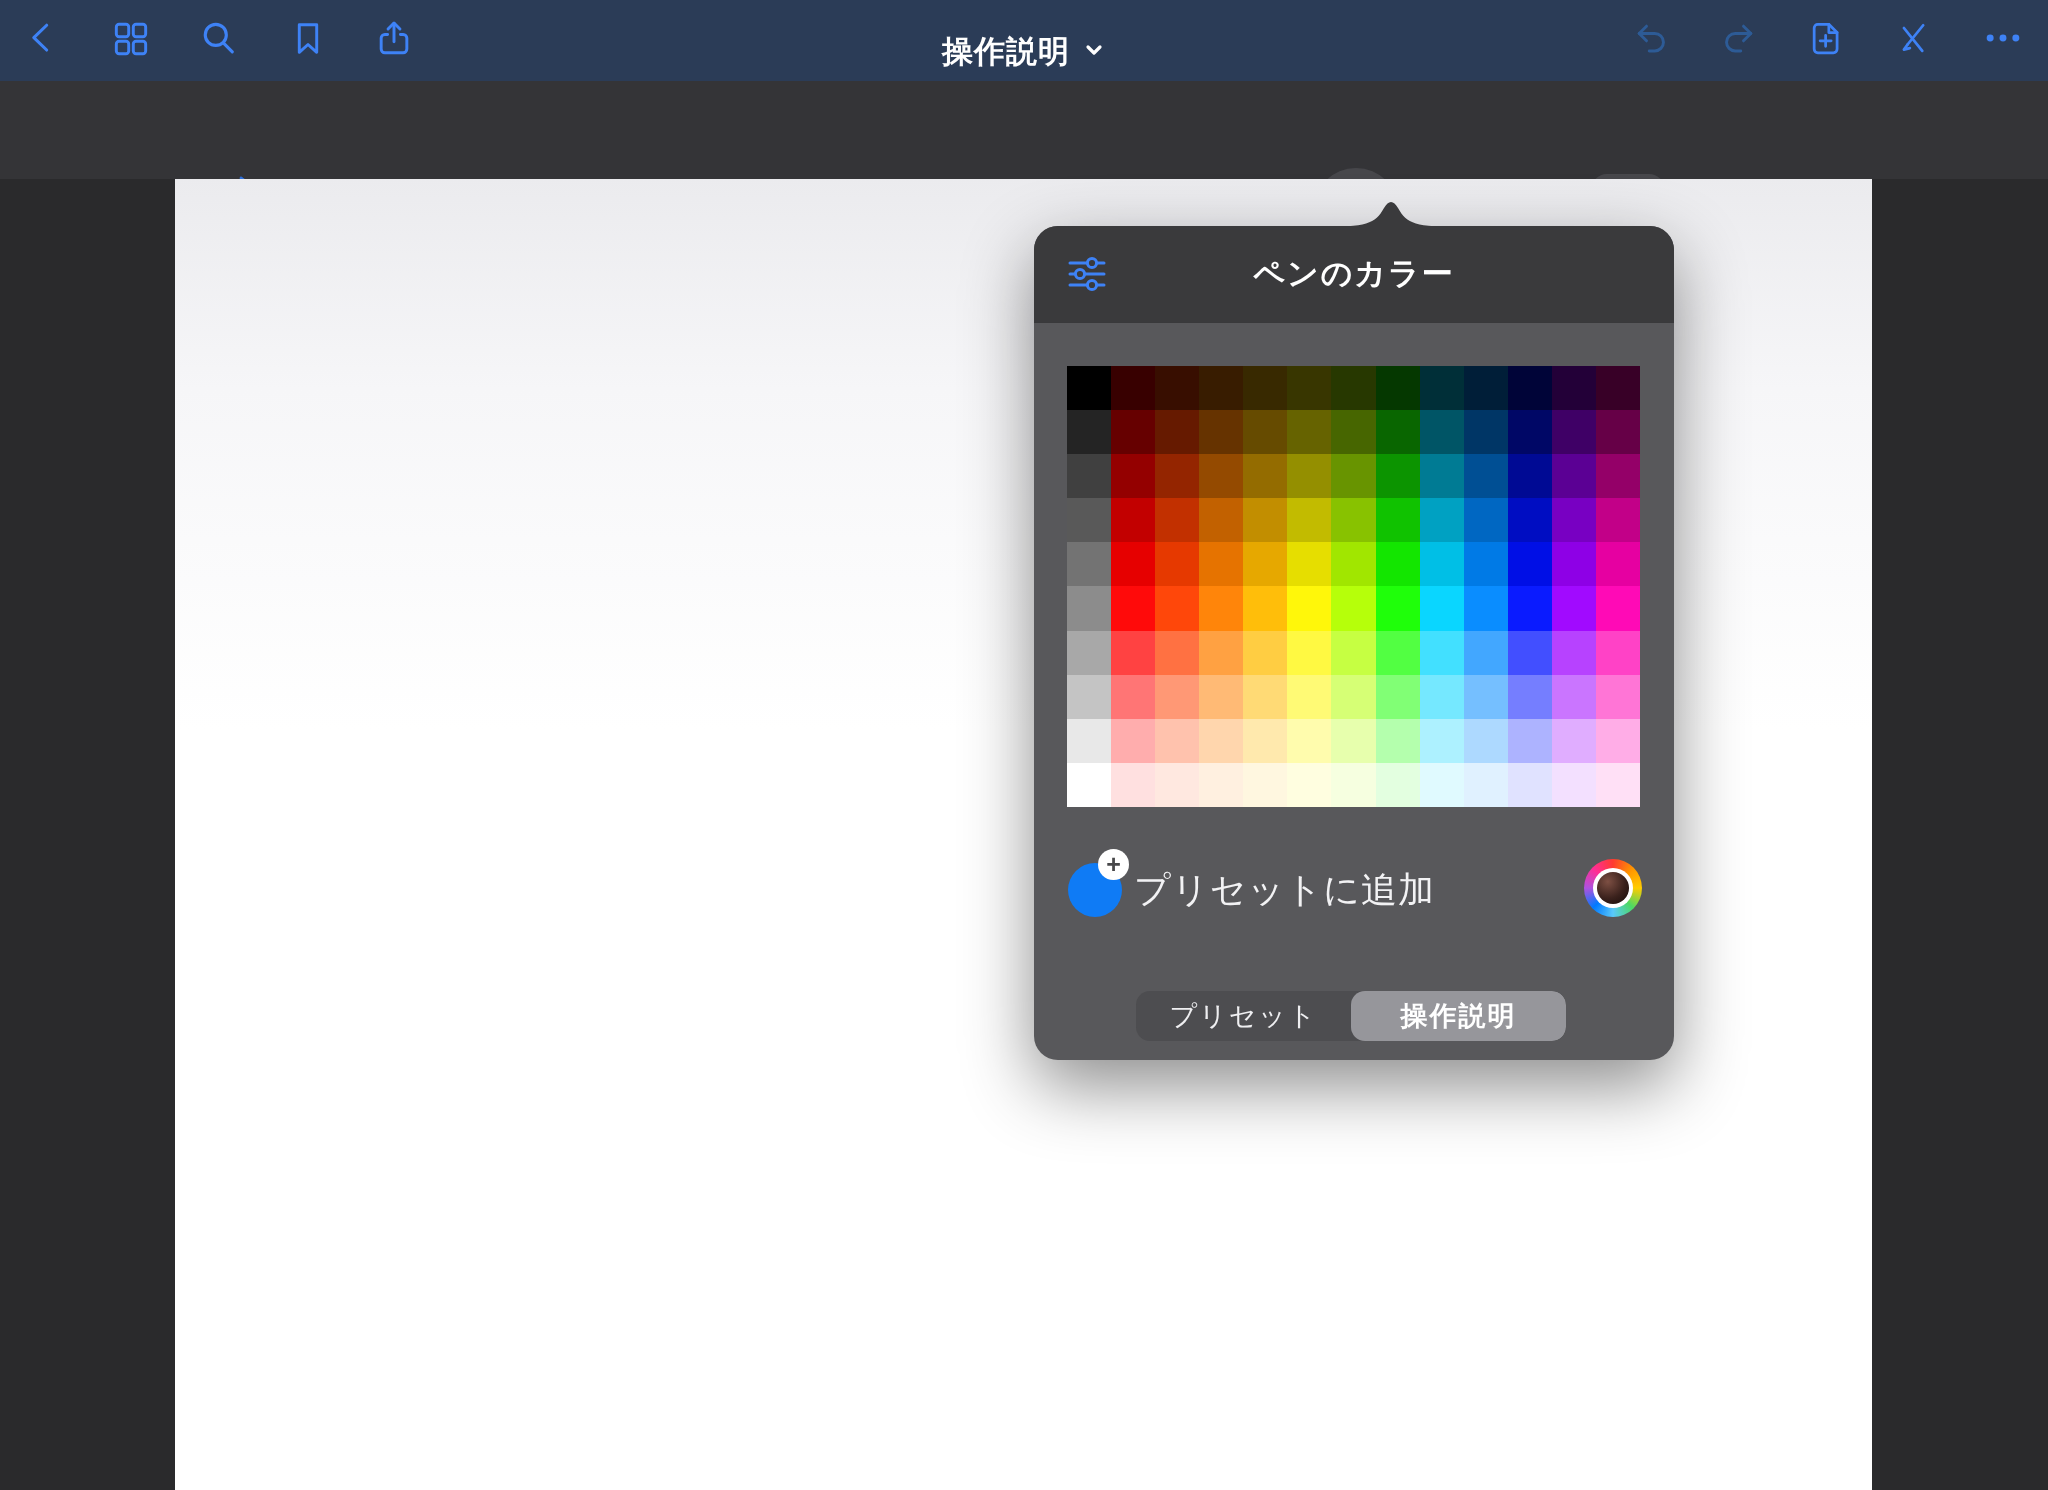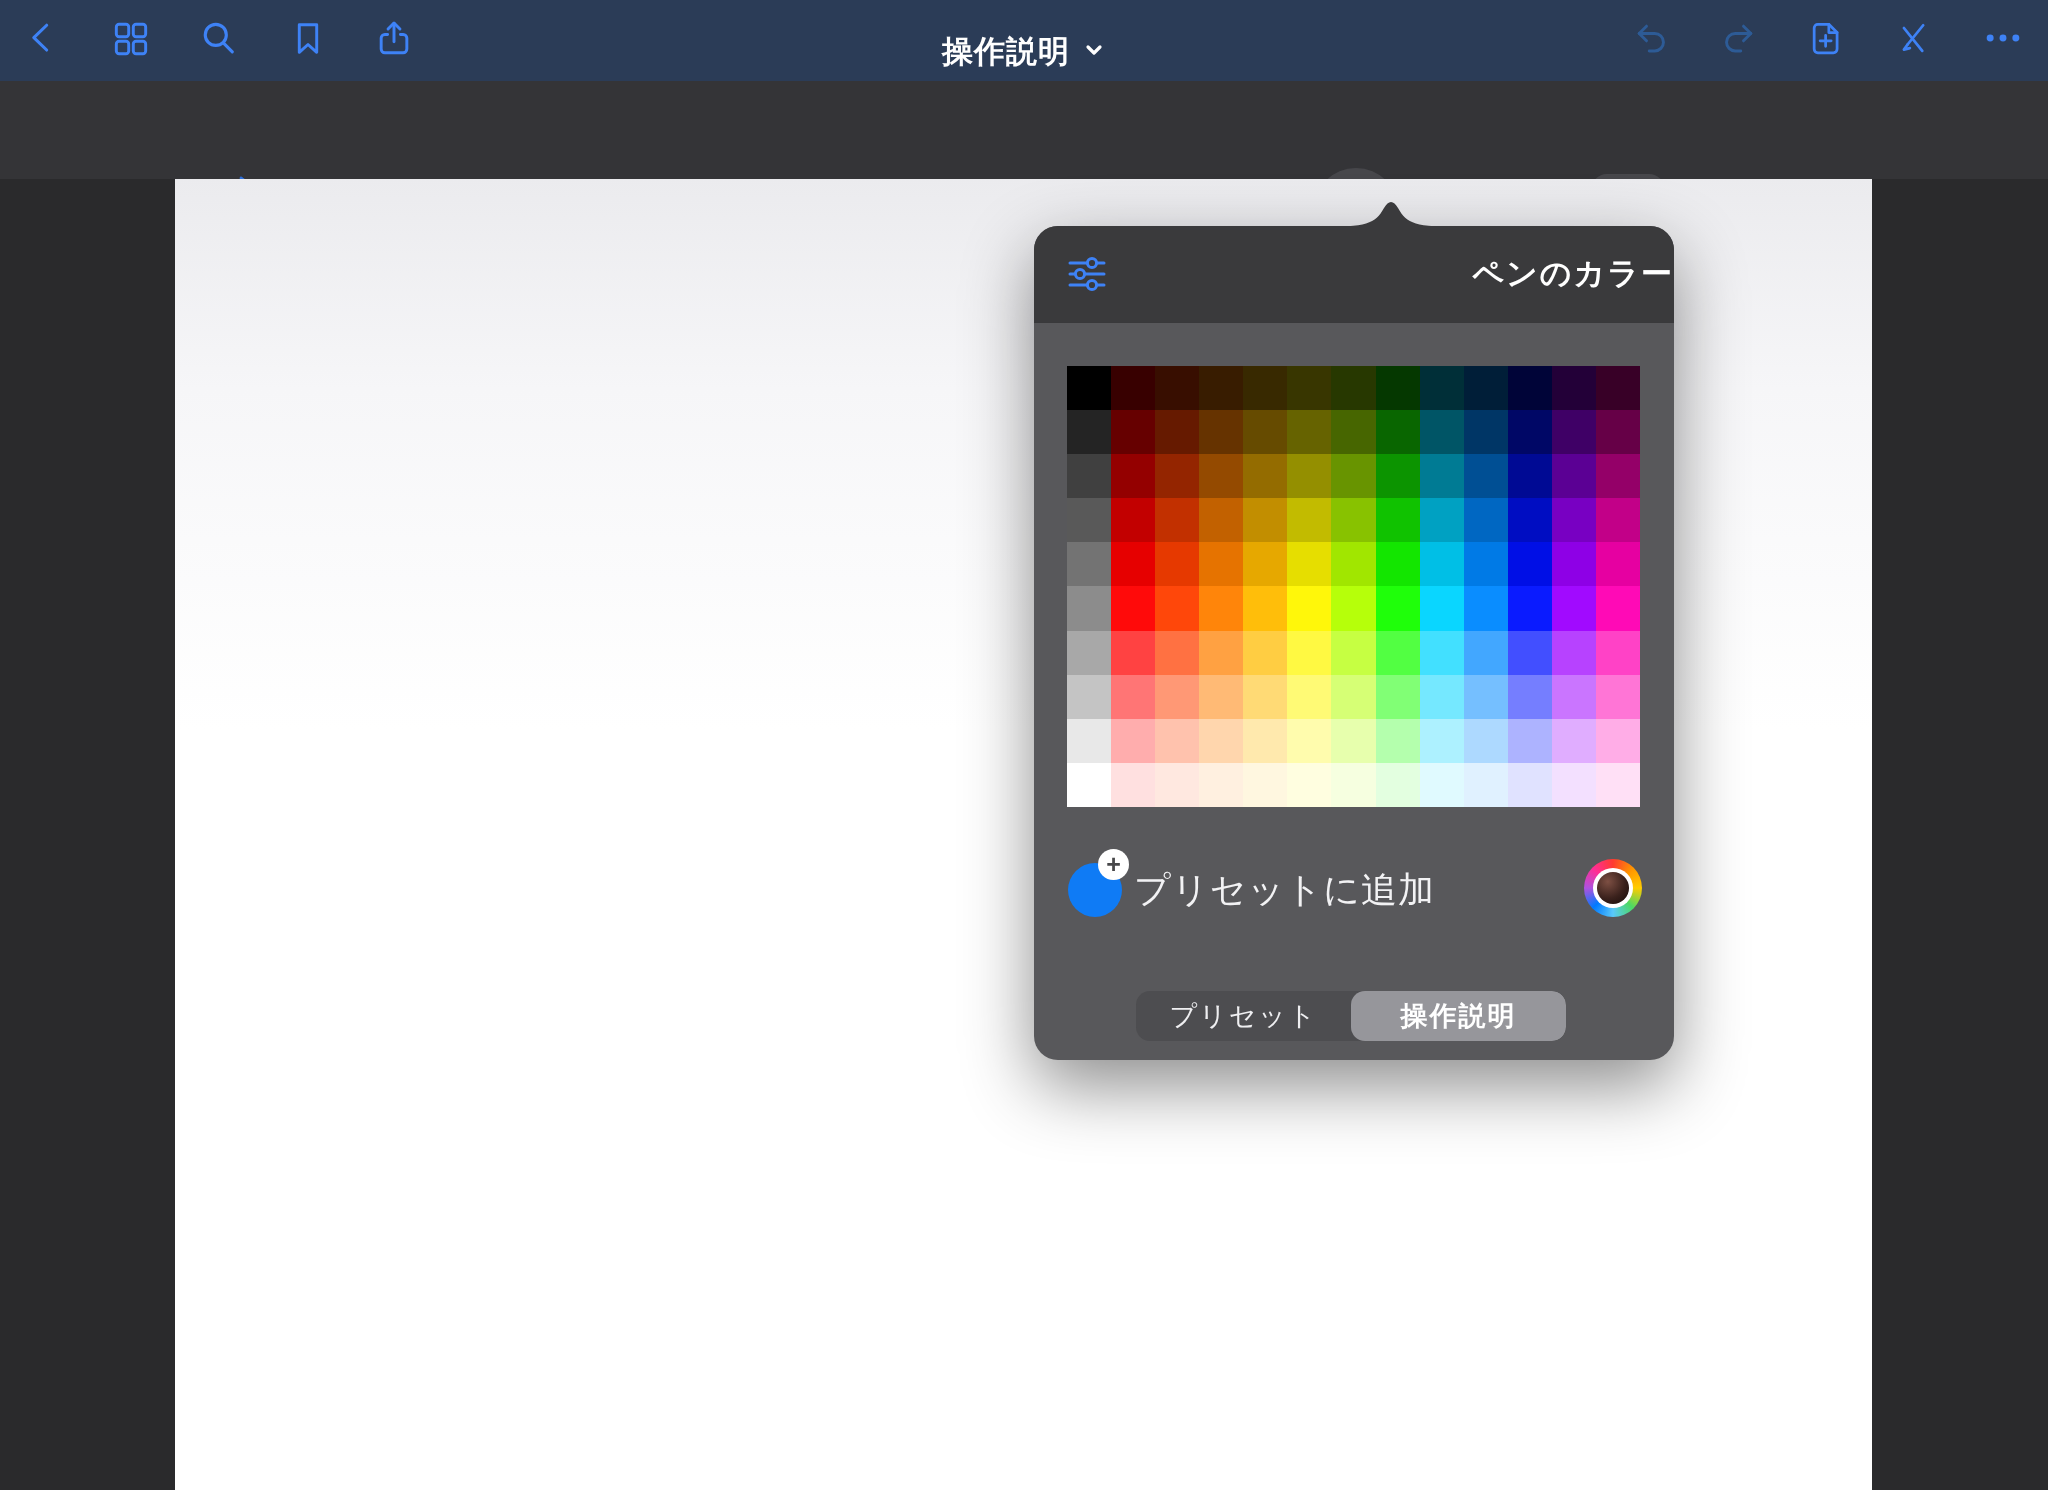--- a/index.html
+++ b/index.html
@@ -47,21 +47,21 @@
   .canvas-area { position:absolute; left:0; top:179px; width:2048px; height:1311px; background:#2a2a2c; }
   .page { position:absolute; left:175px; top:0; width:1697px; height:1311px;
           background:linear-gradient(180deg,#ebebee 0%,#f6f6f8 16%,#ffffff 42%); }
 
   
   .popover { position:absolute; left:1034px; top:226px; width:640px; height:834px;
              background:#58585b; border-radius:24px; box-shadow:0 26px 70px rgba(0,0,0,.45); }
   .pop-arrow { position:absolute; left:285px; top:-28px; width:144px; height:29px; }
   .pop-header { position:absolute; left:0; top:0; width:640px; height:96px; background:#3a3a3c;
                 border-radius:24px 24px 0 0; box-shadow:0 1px 0 rgba(0,0,0,.35);
-                display:flex; align-items:center; justify-content:flex-end; }
+                display:flex; align-items:center; justify-content:center; }
   .pop-title { color:#ffffff; font-size:31px; font-weight:700; letter-spacing:2px; }
   .sliders-btn { position:absolute; left:28px; top:24px; width:50px; height:50px; border:none; background:transparent;
                  display:flex; align-items:center; justify-content:center; cursor:pointer; }
   .sliders-btn svg { width:48px; height:48px; }
 
   .color-grid { position:absolute; left:33px; top:140px; width:573px; height:441px; display:grid; }
   .swatch { width:100%; height:100%; cursor:pointer; }
 
   .preset-circle { position:absolute; left:34px; top:637px; width:54px; height:54px; border-radius:50%; border:none; cursor:pointer; }
   .plus-badge { position:absolute; left:64px; top:623px; width:31px; height:31px; border-radius:50%; background:#ffffff;

